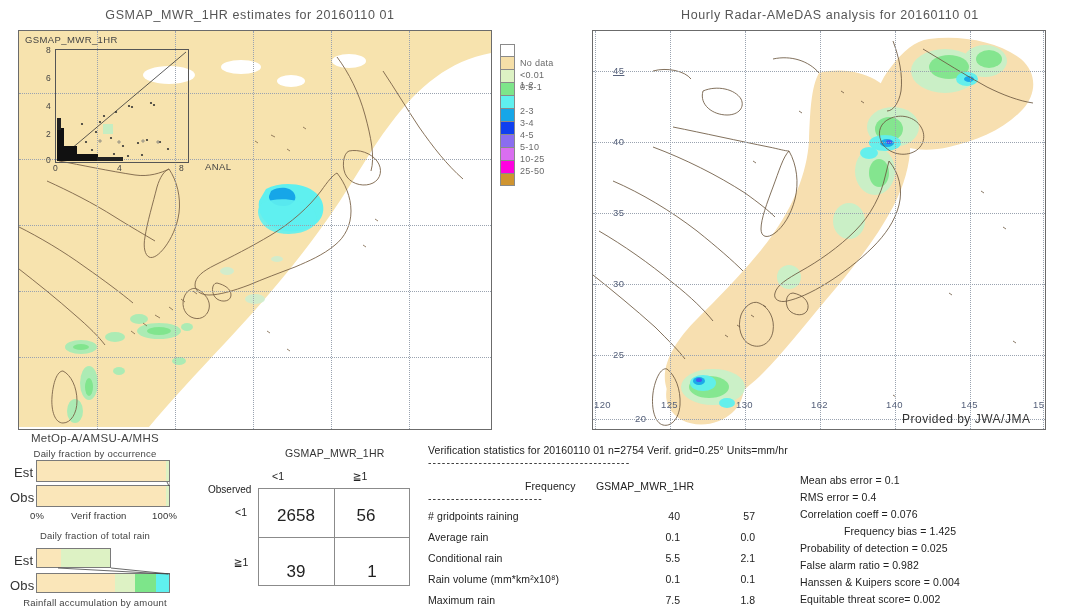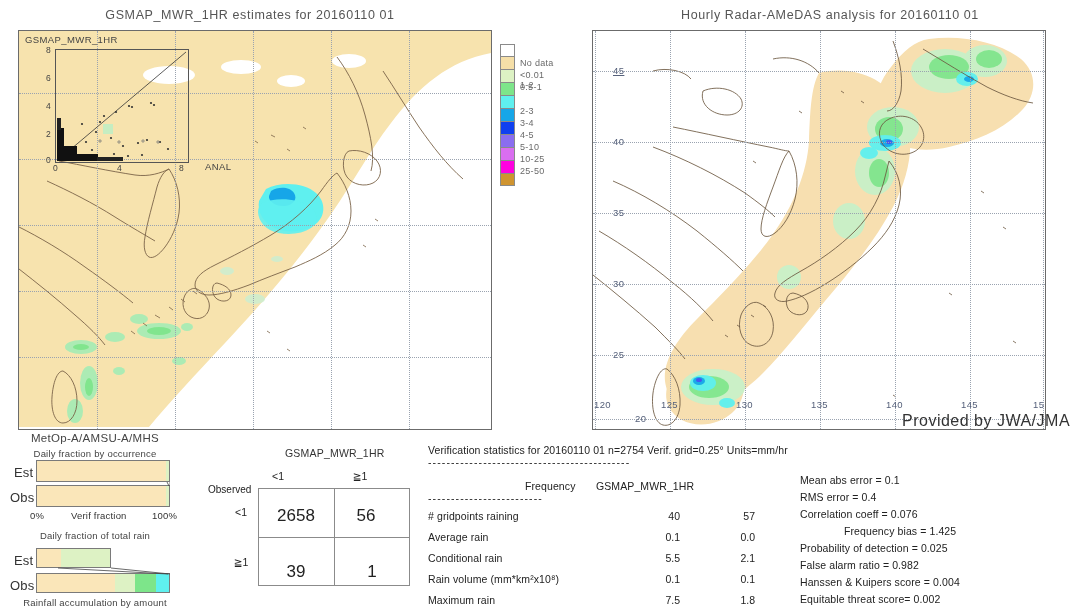--- a/index.html
+++ b/index.html
@@ -50,21 +50,21 @@
   .ct-cell{position:absolute;font-size:17px;color:#222;text-align:center;}
   .ct-hdr{position:absolute;font-size:10.5px;color:#222;text-align:center;white-space:nowrap;}
   .ct-obs{position:absolute;font-size:10px;color:#222;line-height:11.6px;text-align:right;width:12px;}
   .ct-line-v{position:absolute;border-left:1px solid #8b8b8b;}
   .ct-line-h{position:absolute;border-top:1px solid #8b8b8b;}
 
   
   .st{position:absolute;font-size:10.5px;color:#222;white-space:nowrap;letter-spacing:.1px;}
   .st-dash{position:absolute;font-size:10.5px;color:#222;white-space:nowrap;letter-spacing:1.1px;}
   .st-num{position:absolute;font-size:10.5px;color:#222;text-align:right;}
-  .prov{position:absolute;font-size:16px;color:#333;letter-spacing:.5px;white-space:nowrap;}
+  .prov{position:absolute;font-size:12px;color:#333;letter-spacing:.5px;white-space:nowrap;}
 </style>
 </head>
 <body>
 
 <div class="abs title" style="left:0;top:8px;width:500px;">GSMAP_MWR_1HR estimates for 20160110 01</div>
 
 <div class="map-frame" style="left:18px;top:30px;width:472px;height:398px;">
   <div class="map-inner">
 
     <svg width="472" height="398" style="position:absolute;left:0;top:0;">
@@ -385,21 +385,21 @@
     <div class="axlabel" style="left:20px;top:34px;text-decoration:underline;">45</div>
     <div class="axlabel" style="left:20px;top:105px;">40</div>
     <div class="axlabel" style="left:20px;top:176px;">35</div>
     <div class="axlabel" style="left:20px;top:247px;">30</div>
     <div class="axlabel" style="left:20px;top:318px;">25</div>
     <div class="axlabel" style="left:2px;top:382px;padding-left:40px;">20</div>
 
     <div class="axlabel" style="left:1px;top:368px;">120</div>
     <div class="axlabel" style="left:68px;top:368px;">125</div>
     <div class="axlabel" style="left:143px;top:368px;">130</div>
-    <div class="axlabel" style="left:218px;top:368px;">135</div>
+    <div class="axlabel" style="left:218px;top:368px;">162</div>
     <div class="axlabel" style="left:293px;top:368px;">140</div>
     <div class="axlabel" style="left:368px;top:368px;">145</div>
     <div class="axlabel" style="left:440px;top:368px;">15</div>
   </div>
 </div>
 
 <div class="prov" style="left:902px;top:412px;">Provided by JWA/JMA</div>
 
 <div class="abs bl-title" style="left:0;top:432px;width:190px;">MetOp-A/AMSU-A/MHS</div>
 <div class="abs bl-sub" style="left:0;top:448px;width:190px;">Daily fraction by occurrence</div>

